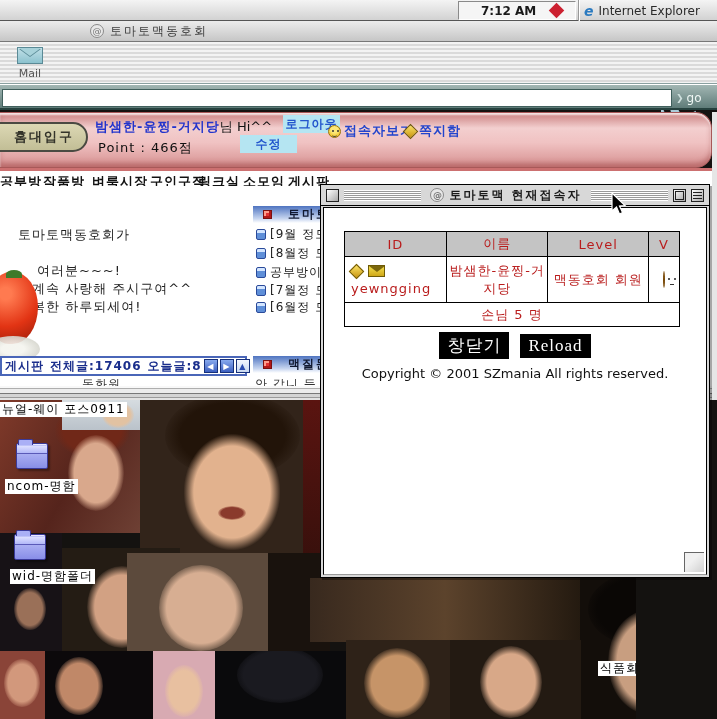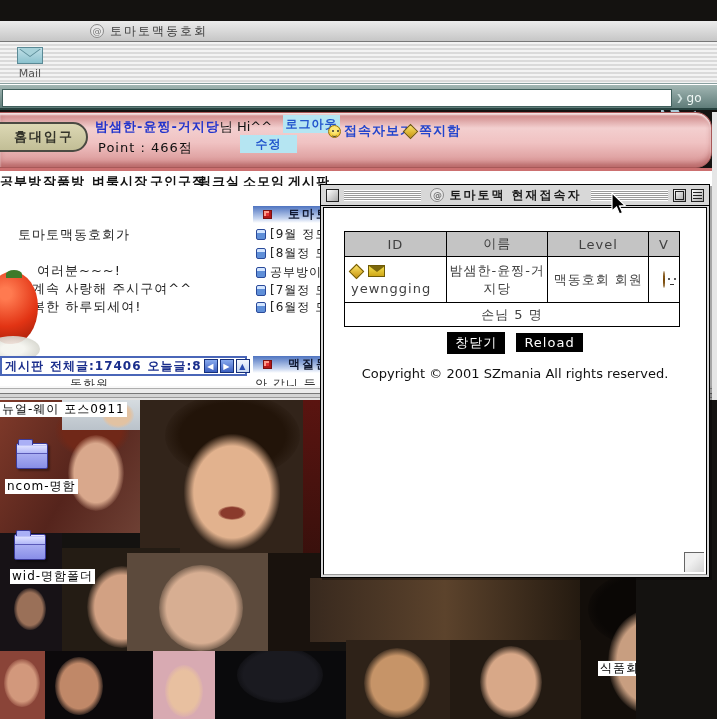--- a/index.html
+++ b/index.html
@@ -146,50 +146,61 @@
     background:repeating-linear-gradient(180deg,#ffffff 0 1px,#9a9a9a 1px 2px); }
   .tb-box { width:13px; height:13px; flex:none; border:1px solid #222; cursor:pointer;
     background:linear-gradient(135deg,#ffffff,#a8a8a8); position:relative; }
   .tb-box.zoom::before { content:""; position:absolute; left:1px; top:1px; width:7px; height:7px; border:1px solid #222; }
   .tb-box.collapse::before { content:""; position:absolute; left:1px; top:5px; width:9px; height:1px; background:#222; box-shadow:0 -3px 0 #222, 0 3px 0 #222; }
   #popup-title { flex:none; display:flex; align-items:center; gap:5px; font-size:12px; font-weight:bold;
     color:#1a1a1a; letter-spacing:2px; padding:0 4px; }
   #popup-body { position:absolute; left:2px; right:2px; top:22px; bottom:2px; background:#fff;
     border:1px solid #000; border-bottom-color:#9a9a9a; }
   #conn-table { position:absolute; left:20px; top:23px; width:336px; border-collapse:collapse;
-    font-size:13px; color:#404040; }
+    font-size:13px; color:#b91c1c; }
   #conn-table th, #conn-table td { border:1px solid #000; }
   #conn-table th { background:#c4c4c4; font-weight:normal; height:25px; letter-spacing:1px; }
   #conn-table td { height:46px; text-align:center; letter-spacing:1px; }
   #conn-table td.id-cell { text-align:left; padding:3px 0 3px 6px; }
   #conn-table td.guest-cell { height:24px; }
   .id-icons { display:flex; align-items:center; gap:6px; height:16px; margin-bottom:2px; }
   .gold-env { width:17px; height:12px; background:linear-gradient(#f4e050,#d0a818); border:1px solid #6e5a06; position:relative; }
   .gold-env::before { content:""; position:absolute; left:0; top:0; border-left:8px solid transparent;
     border-right:8px solid transparent; border-top:6px solid rgba(110,90,6,.9); }
   .face { width:16px; height:16px; border-radius:50%; margin:0 auto; position:relative;
     background:radial-gradient(circle at 50% 38%,#fadfae 38%,#e8a848 85%); border:1px solid #7a4a08; }
   .face::before { content:""; position:absolute; left:4px; top:6px; width:2px; height:2px; background:#222;
     border-radius:50%; box-shadow:6px 0 0 #222; }
   .face::after { content:""; position:absolute; left:6px; top:10px; width:4px; height:2px; border-bottom:1px solid #333; }
   #popup-buttons { position:absolute; left:0; right:0; top:124px; text-align:center; }
-  .blk-btn { display:inline-block; background:#000; color:#fff; font-size:13px; letter-spacing:1px;
-    padding:2px 8px; margin:0 3px; cursor:pointer; }
+  .blk-btn { display:inline-block; background:#000; color:#fff; font-size:17px; letter-spacing:1px;
+    padding:2px 8px; margin:0 3px; cursor:pointer;font-family:Liberation Serif, serif; }
   #popup-copy { position:absolute; left:0; right:0; top:158px; text-align:center; font-size:13px; color:#111; }
   #resize-grip { position:absolute; right:2px; bottom:2px; width:20px; height:20px; cursor:pointer;
     border-left:1px solid #666; border-top:1px solid #666;
     background:linear-gradient(135deg,#f0f0f0 40%,#d0d0d0),repeating-linear-gradient(135deg,#fafafa 0 3px,#8a8a8a 3px 4px); }
 
   #cursor { left:610px; top:192px; width:18px; height:24px; pointer-events:none; z-index:50; }
 </style>
 </head>
 <body>
 
 <div id="screen">
 
+  <div class="abs" id="menubar">
+    <div class="abs" id="clockbox">
+      <span>7:12 AM</span>
+      <span class="red-diamond"></span>
+    </div>
+    <div class="abs" id="menubar-divider"></div>
+    <div class="abs" id="ie-menu">
+      <span class="ie-small">e</span>
+      <span>Internet Explorer</span>
+    </div>
+  </div>
 
   <div class="abs" id="win-titlebar">
     <span class="at-icon">@</span>
     <span>토마토맥동호회</span>
   </div>
 
   <div class="abs" id="toolbar">
     <div class="mail-icon"></div>
     <div class="abs" id="mail-label">Mail</div>
     <div class="abs" id="ie-watermark">
@@ -277,21 +288,21 @@
     <span>오늘글:8</span>
     <span style="margin-left:auto;"></span>
     <span class="bb-btn">◀</span>
     <span class="bb-btn">▶</span>
     <span class="bb-btn light">▲</span>
   </div>
   <div class="abs list-header" style="left:253px;top:356px;width:70px;">
     <span class="red-cube"></span>
     <span>맥질문</span>
   </div>
-  <div class="abs clip-frag" style="left:70px;top:376px;width:90px;height:10px;">
+  <div class="abs clip-frag" style="left:82px;top:376px;width:90px;height:10px;">
     <span>동화원</span>
   </div>
   <div class="abs clip-frag" style="left:255px;top:376px;width:62px;height:10px;">
     <span>안 갑니 등</span>
   </div>
 
   <div class="abs" id="win-bottom"></div>
   <div class="abs" id="right-strip"></div>
 
   <div class="abs" id="desktop">

